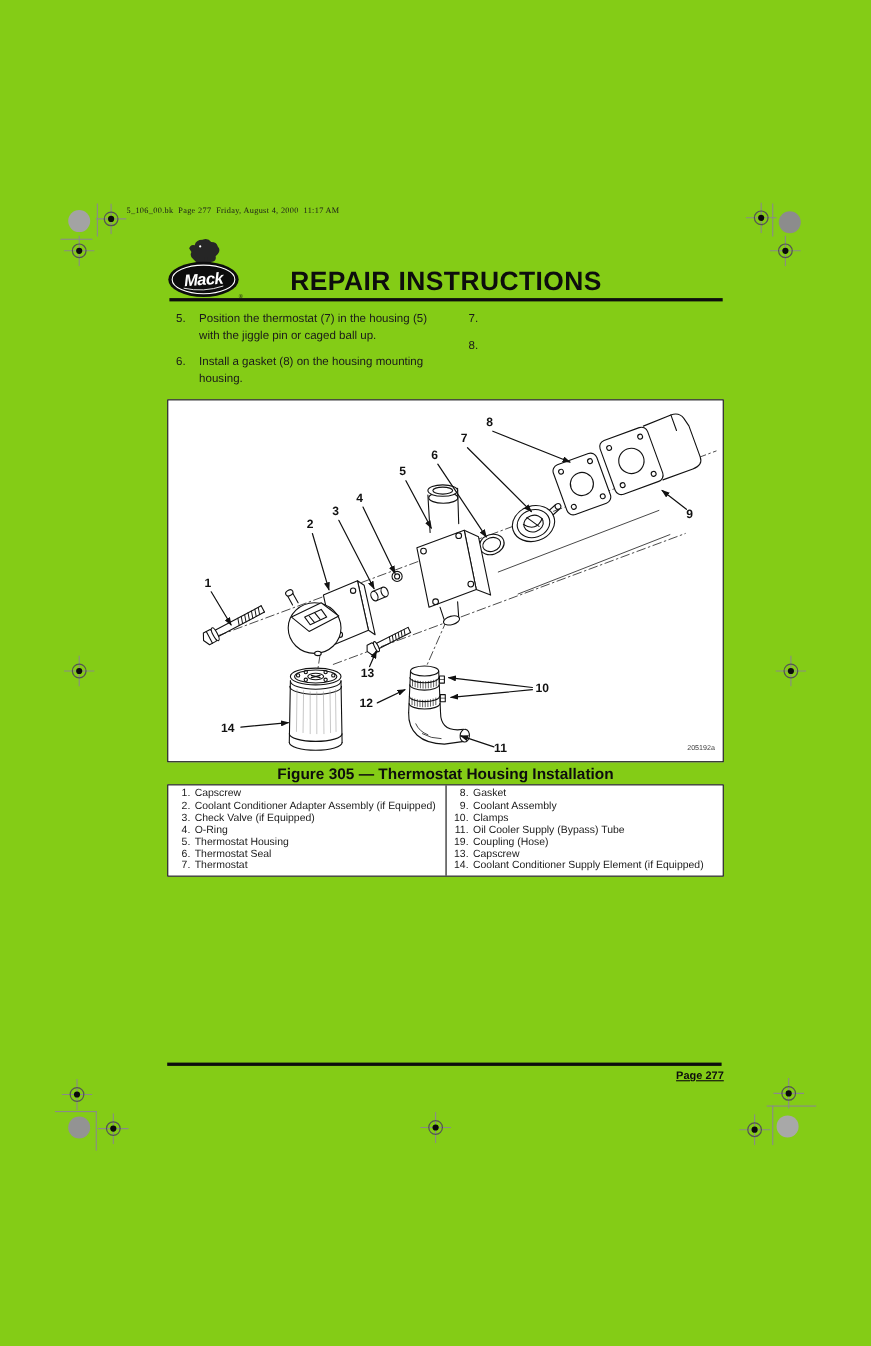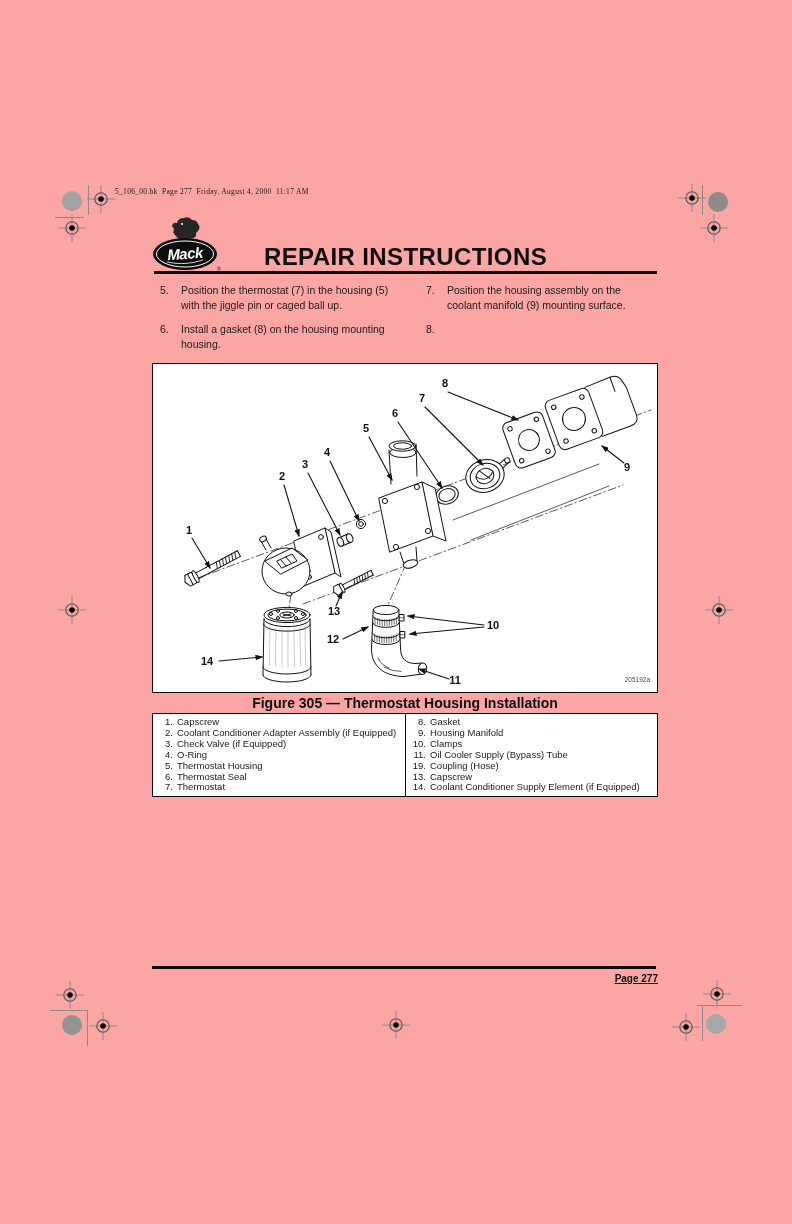--- a/index.html
+++ b/index.html
@@ -1,16 +1,16 @@
 <!DOCTYPE html>
 <html><head>
 <meta charset="utf-8">
 <style>
   html,body{margin:0;padding:0;background:#e8e8e8;}
-  .page{position:relative;width:792px;height:1224px;background:#fca5a5;margin:0 auto;
+  .page{position:relative;width:792px;height:1224px;background:#84cc16;margin:0 auto;
         font-family:"Liberation Sans",sans-serif;color:#111;overflow:hidden;}
 
   
   .patch{position:absolute;width:20px;height:20px;border-radius:50%;}
   .regmark{position:absolute;width:28px;height:28px;}
   .trim{position:absolute;background:#8a8a8a;}
 
   
   .slug{position:absolute;left:115px;top:187px;font-family:"Liberation Serif",serif;
         font-size:7.5px;letter-spacing:.3px;white-space:pre;color:#1a1a1a;}
@@ -141,24 +141,20 @@
       <div class="inum">6.</div>
       <div class="itext">
         <div>Install a gasket (8) on the housing mounting</div>
         <div>housing.</div>
       </div>
     </div>
   </div>
   <div class="instr-col right">
     <div class="instr-item">
       <div class="inum">7.</div>
-      <div class="itext">
-        <div>Position the housing assembly on the</div>
-        <div>coolant manifold (9) mounting surface.</div>
-      </div>
     </div>
     <div class="instr-item">
       <div class="inum">8.</div>
     </div>
   </div>
 
   <div class="figure-box">
     <svg width="504" height="328" viewBox="0 0 504 328">
       <defs>
         <marker id="ah" markerWidth="7" markerHeight="5" refX="6" refY="2.5" orient="auto">
@@ -446,21 +442,21 @@
           <div class="plabel">Thermostat</div>
         </div>
     </div>
     <div class="parts-col right">
       <div class="prow">
           <div class="pnum">8.</div>
           <div class="plabel">Gasket</div>
         </div>
       <div class="prow">
           <div class="pnum">9.</div>
-          <div class="plabel">Housing Manifold</div>
+          <div class="plabel">Coolant Assembly</div>
         </div>
       <div class="prow">
           <div class="pnum">10.</div>
           <div class="plabel">Clamps</div>
         </div>
       <div class="prow">
           <div class="pnum">11.</div>
           <div class="plabel">Oil Cooler Supply (Bypass) Tube</div>
         </div>
       <div class="prow">

